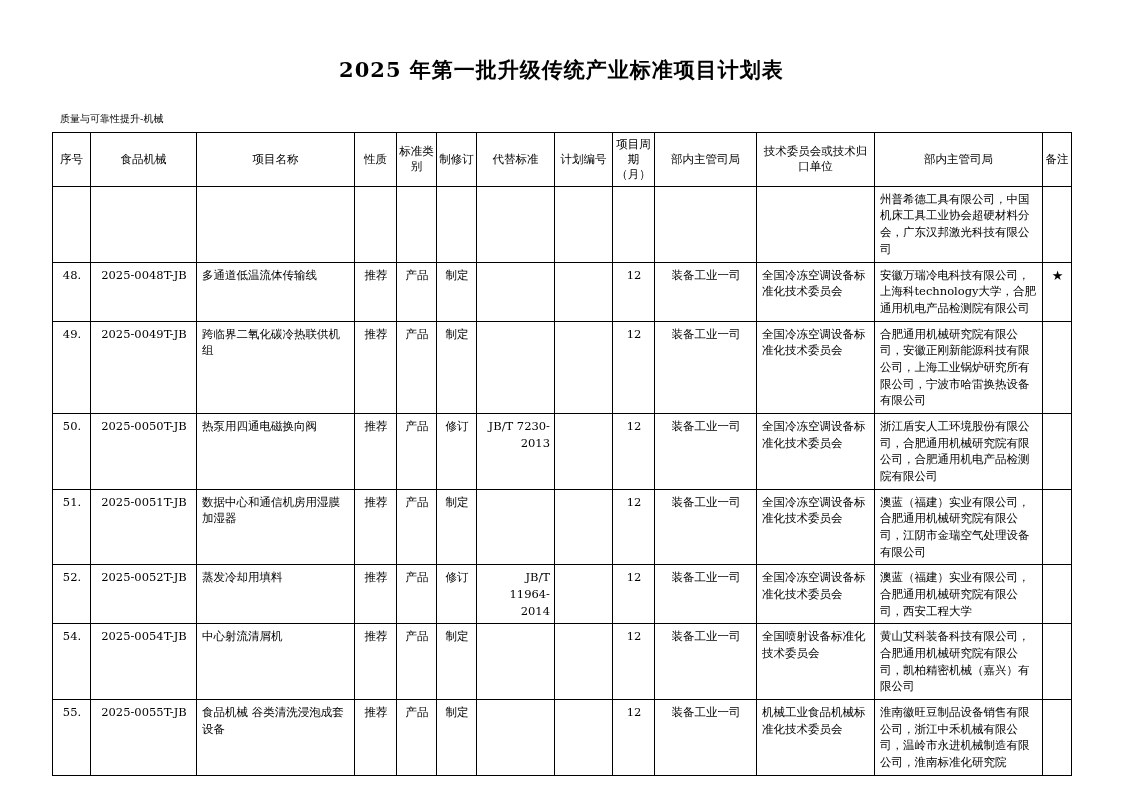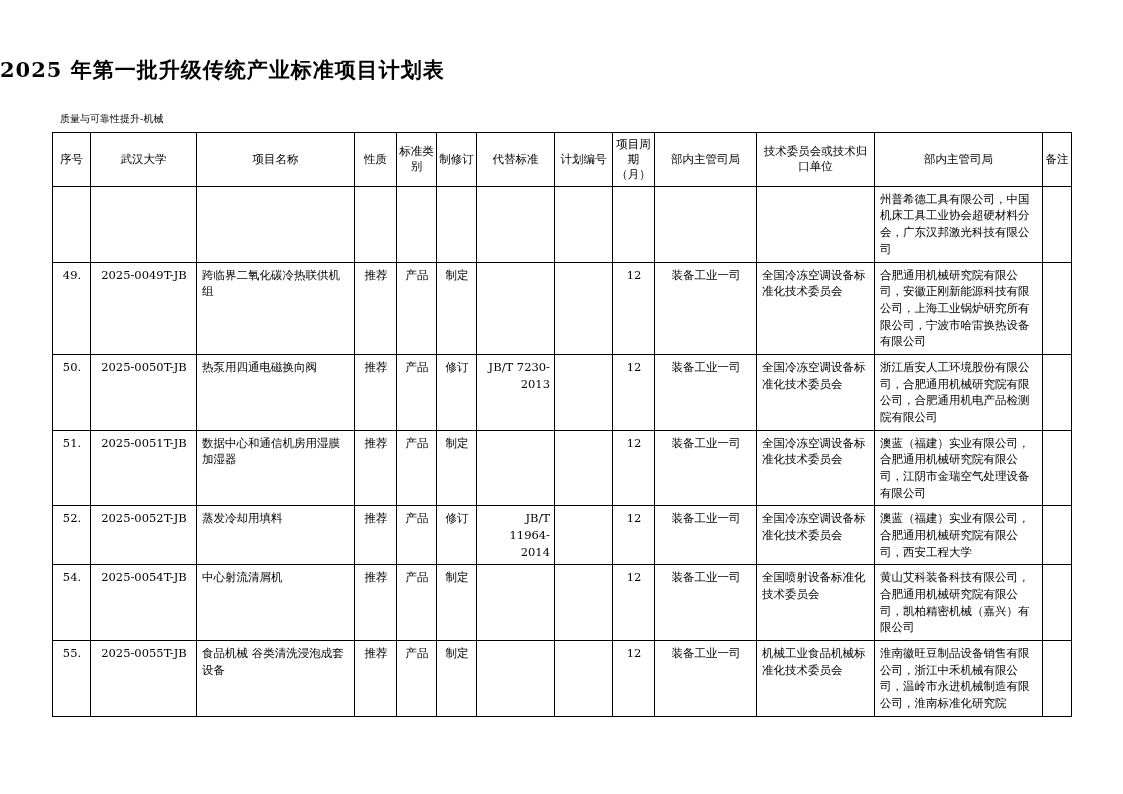--- a/index.html
+++ b/index.html
@@ -16,21 +16,21 @@
     overflow: hidden;
   }
   .page {
     width: 1123px;
     height: 794px;
     box-sizing: border-box;
     padding: 0;
     position: relative;
   }
   .doc-title {
-    text-align: left;
+    text-align: center;
     font-family: "DejaVu Serif", "Liberation Serif", serif;
     font-weight: bold;
     font-size: 21px;
     letter-spacing: 1px;
     margin-top: 56px;
     margin-bottom: 0;
   }
   .section-label {
     font-family: "DejaVu Serif", "Liberation Serif", serif;
     font-size: 10px;
@@ -110,21 +110,21 @@
         <col class="c-adopt">
       <col class="c-cycle">
         <col class="c-dept">
         <col class="c-tc">
         <col class="c-draft">
         <col class="c-remark">
     </colgroup>
     <thead>
       <tr>
         <th>序号</th>
-        <th>武汉大学</th>
+        <th>食品机械</th>
         <th>项目名称</th>
         <th>性质</th>
         <th>标准类别</th>
         <th>制修订</th>
         <th>代替标准</th>
         <th>计划编号</th>
         <th>项目周期（月）</th>
         <th>部内主管司局</th>
         <th>技术委员会或技术归口单位</th>
         <th>部内主管司局</th>
@@ -141,20 +141,35 @@
         <td class="rev"></td>
         <td class="replace"></td>
         <td class="adopt"></td>
         <td class="cycle"></td>
         <td class="dept"></td>
         <td class="tc"></td>
         <td class="draft">州普希德工具有限公司，中国机床工具工业协会超硬材料分会，广东汉邦激光科技有限公司</td>
         <td class="remark"></td>
       </tr>
       <tr>
+        <td class="seq">48.</td>
+        <td class="code">2025-0048T-JB</td>
+        <td class="name">多通道低温流体传输线</td>
+        <td class="nature">推荐</td>
+        <td class="cat">产品</td>
+        <td class="rev">制定</td>
+        <td class="replace"></td>
+        <td class="adopt"></td>
+        <td class="cycle">12</td>
+        <td class="dept">装备工业一司</td>
+        <td class="tc">全国冷冻空调设备标准化技术委员会</td>
+        <td class="draft">安徽万瑞冷电科技有限公司，上海科technology大学，合肥通用机电产品检测院有限公司</td>
+        <td class="remark">★</td>
+      </tr>
+      <tr>
         <td class="seq">49.</td>
         <td class="code">2025-0049T-JB</td>
         <td class="name">跨临界二氧化碳冷热联供机组</td>
         <td class="nature">推荐</td>
         <td class="cat">产品</td>
         <td class="rev">制定</td>
         <td class="replace"></td>
         <td class="adopt"></td>
         <td class="cycle">12</td>
         <td class="dept">装备工业一司</td>

